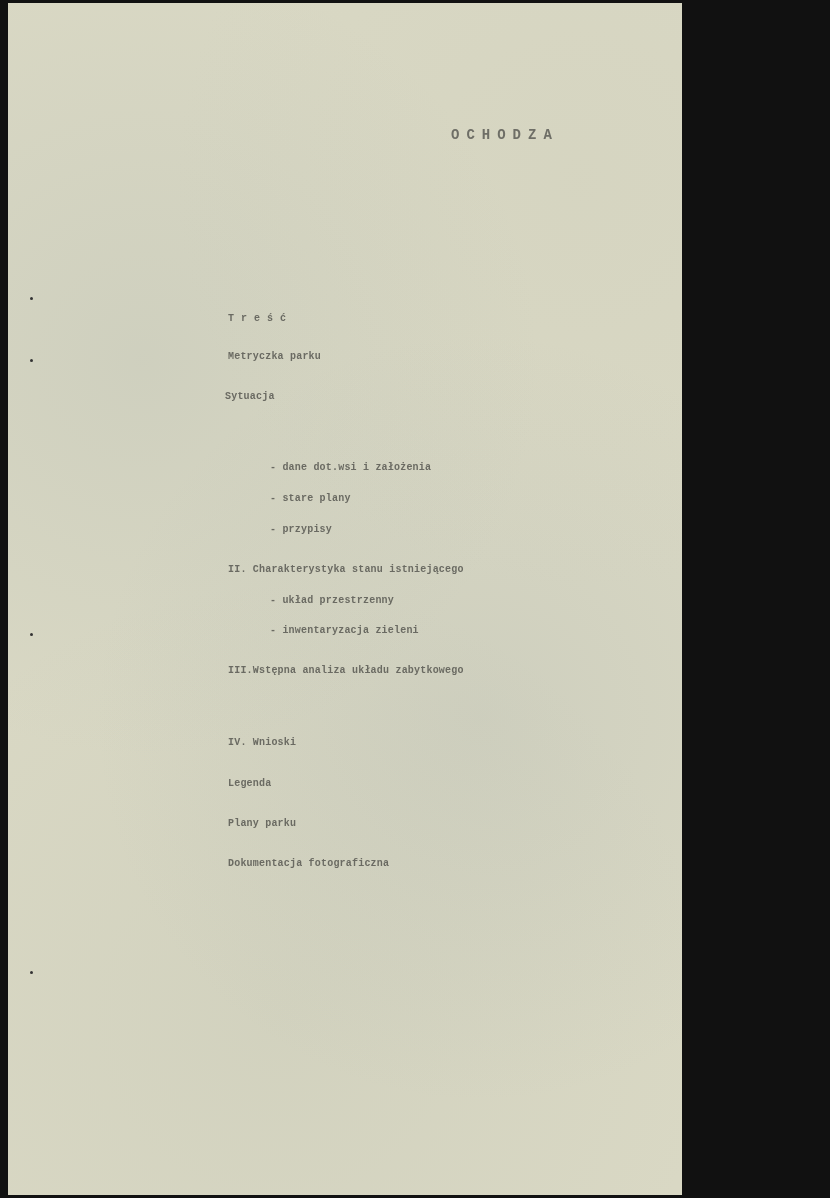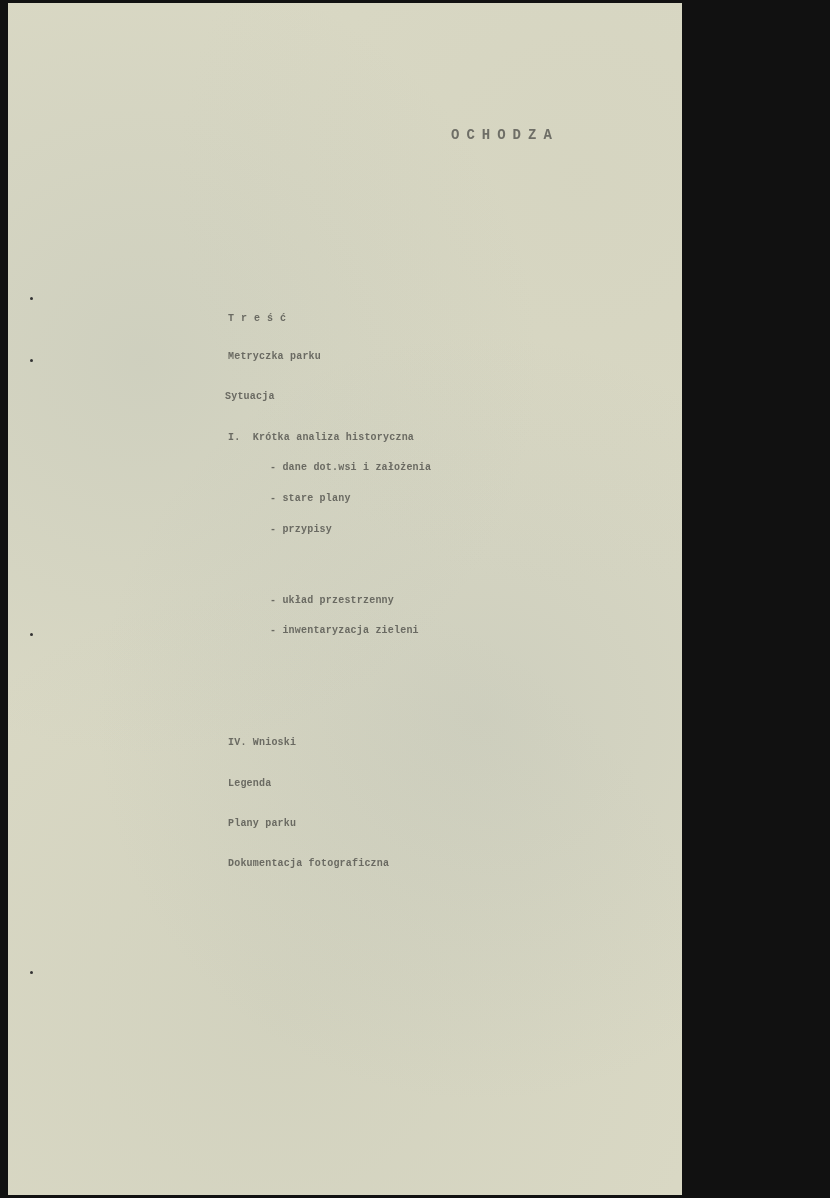--- a/index.html
+++ b/index.html
@@ -49,28 +49,29 @@
 <body>
 
 <div class="page">
   <div class="title">OCHODZA</div>
 
   <div class="line spaced" style="left:220px; top:310px;">Treść</div>
 
   <div class="line" style="left:220px; top:348px;">Metryczka parku</div>
   <div class="line" style="left:217px; top:388px;">Sytuacja</div>
 
-  <div class="line" style="left:220px; top:429px;">I.  Krótka analiza historyczna</div>
   <div class="line" style="left:262px; top:459px;">- dane dot.wsi i założenia</div>
   <div class="line" style="left:262px; top:490px;">- stare plany</div>
   <div class="line" style="left:262px; top:521px;">- przypisy</div>
 
+  <div class="line" style="left:220px; top:561px;">II. Charakterystyka stanu istniejącego</div>
   <div class="line" style="left:262px; top:592px;">- układ przestrzenny</div>
   <div class="line" style="left:262px; top:622px;">- inwentaryzacja zieleni</div>
 
+  <div class="line" style="left:220px; top:662px;">III.Wstępna analiza układu zabytkowego</div>
 
   <div class="line" style="left:220px; top:734px;">IV. Wnioski</div>
   <div class="line" style="left:220px; top:775px;">Legenda</div>
   <div class="line" style="left:220px; top:815px;">Plany parku</div>
   <div class="line" style="left:220px; top:855px;">Dokumentacja fotograficzna</div>
 
   <div class="hole" style="left:22px; top:294px;"></div>
   <div class="hole" style="left:22px; top:356px;"></div>
   <div class="hole" style="left:22px; top:630px;"></div>
   <div class="hole" style="left:22px; top:968px;"></div>

